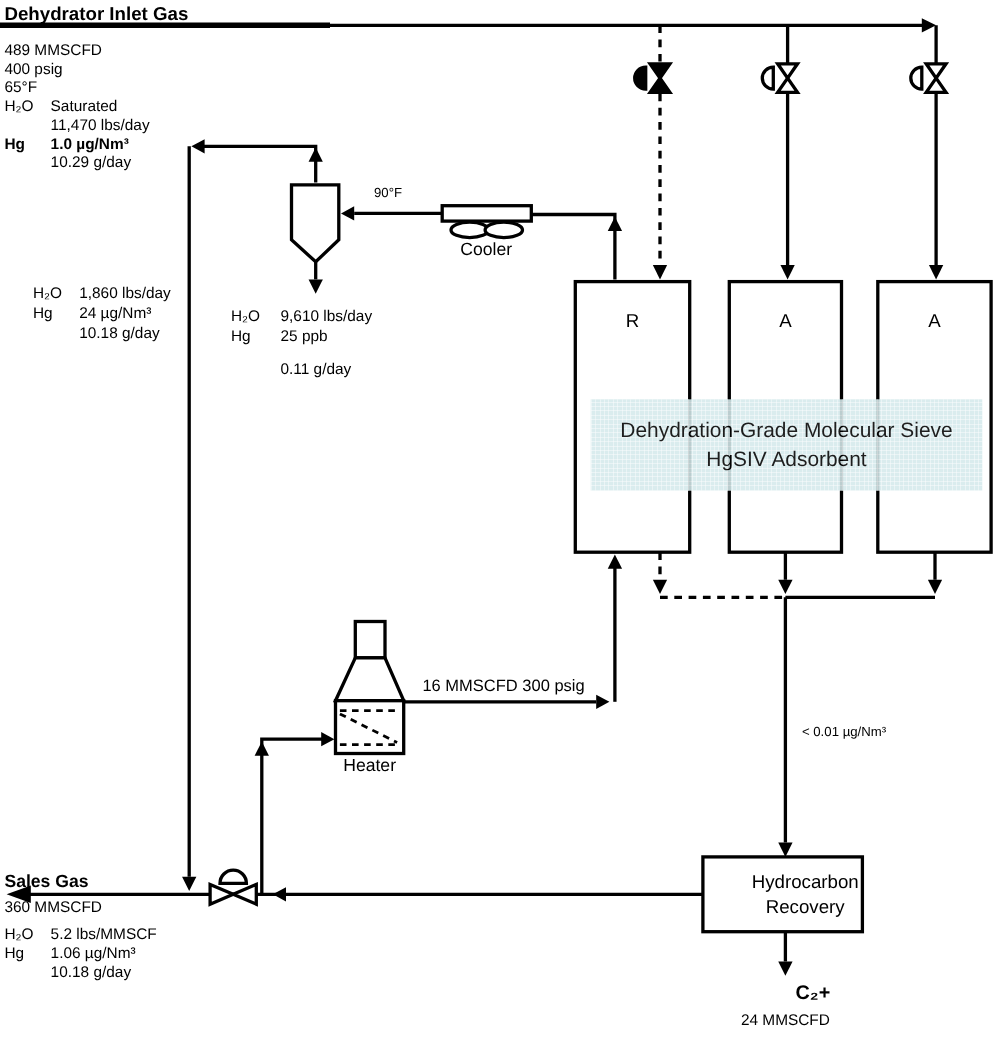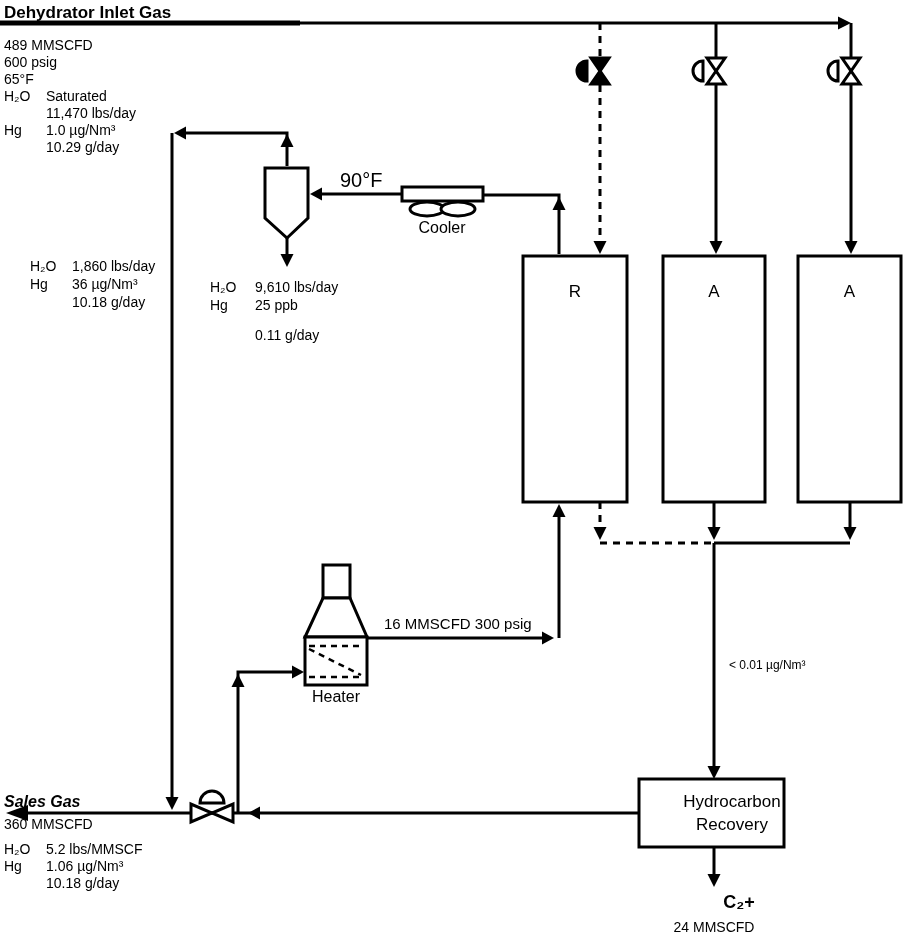--- a/index.html
+++ b/index.html
@@ -143,58 +143,62 @@
       </g>
 
       <g fill="#fff">
         <polygon points="191,804 191,822 212,813"></polygon>
         <polygon points="233,804 233,822 212,813"></polygon>
         <path d="M200,803 A12,12 0 0 1 224,803 Z"></path>
       </g>
     </g>
   </svg>
 
+  <div class="band" style="background-color: rgb(213, 234, 236);">
+    <div>Dehydration-Grade Molecular Sieve</div>
+    <div>HgSIV Adsorbent</div>
+  </div>
 
   <div class="t b" style="left:4px;top:3px;font-size:17px;">Dehydrator Inlet Gas</div>
 
   <div class="t" style="left:4px;top:37px;">489 MMSCFD</div>
-  <div class="t" style="left:4px;top:54px;">600 psig</div>
+  <div class="t" style="left:4px;top:54px;">400 psig</div>
   <div class="t" style="left:4px;top:71px;">65°F</div>
   <div class="t" style="left:4px;top:88px;"><span class="col">H₂O</span><span>Saturated</span></div>
   <div class="t" style="left:46px;top:105px;">11,470 lbs/day</div>
-  <div class="t" style="left:4px;top:122px;"><span class="col">Hg</span><span>1.0 µg/Nm³</span></div>
+  <div class="t" style="left:4px;top:122px;font-weight:bold;"><span class="col">Hg</span><span>1.0 µg/Nm³</span></div>
   <div class="t" style="left:46px;top:139px;">10.29 g/day</div>
 
   <div class="t" style="left:30px;top:258px;"><span class="col">H₂O</span><span>1,860 lbs/day</span></div>
-  <div class="t" style="left:30px;top:276px;"><span class="col">Hg</span><span>36 µg/Nm³</span></div>
+  <div class="t" style="left:30px;top:276px;"><span class="col">Hg</span><span>24 µg/Nm³</span></div>
   <div class="t" style="left:72px;top:294px;">10.18 g/day</div>
 
   <div class="t" style="left:210px;top:279px;"><span class="col45">H₂O</span><span>9,610 lbs/day</span></div>
   <div class="t" style="left:210px;top:297px;"><span class="col45">Hg</span><span>25 ppb</span></div>
   <div class="t" style="left:255px;top:315px;margin-top:12px;">0.11 g/day</div>
 
-  <div class="t" style="left:340px;top:169px;font-size:20px;">90°F</div>
+  <div class="t" style="left:340px;top:169px;font-size:12px;">90°F</div>
   <div class="t ctr" style="left:396px;top:219px;width:92px;font-size:16px;">Cooler</div>
 
   <div class="t ctr" style="left:523px;top:282px;width:104px;font-size:17px;">R</div>
   <div class="t ctr" style="left:663px;top:282px;width:102px;font-size:17px;">A</div>
   <div class="t ctr" style="left:798px;top:282px;width:103px;font-size:17px;">A</div>
 
   <div class="t" style="left:384px;top:615px;font-size:15px;">16 MMSCFD 300 psig</div>
   <div class="t ctr" style="left:300px;top:688px;width:72px;font-size:16px;">Heater</div>
 
   <div class="t" style="left:729px;top:659px;font-size:12px;">&lt; 0.01 µg/Nm³</div>
 
   <div class="hcbox">
     <div>Hydrocarbon</div>
     <div>Recovery</div>
   </div>
 
   <div class="t b ctr" style="left:689px;top:892px;width:100px;font-size:18px;">C₂+</div>
   <div class="t ctr" style="left:664px;top:919px;width:100px;">24 MMSCFD</div>
 
-  <div class="t b" style="left:4px;top:793px;font-size:16px;font-style:italic;">Sales Gas</div>
+  <div class="t b" style="left:4px;top:793px;font-size:16px;">Sales Gas</div>
   <div class="t" style="left:4px;top:816px;">360 MMSCFD</div>
   <div class="t" style="left:4px;top:841px;"><span class="col">H₂O</span><span>5.2 lbs/MMSCF</span></div>
   <div class="t" style="left:4px;top:858px;"><span class="col">Hg</span><span>1.06 µg/Nm³</span></div>
   <div class="t" style="left:46px;top:875px;">10.18 g/day</div>
 
 </div>
 
 </body></html>

